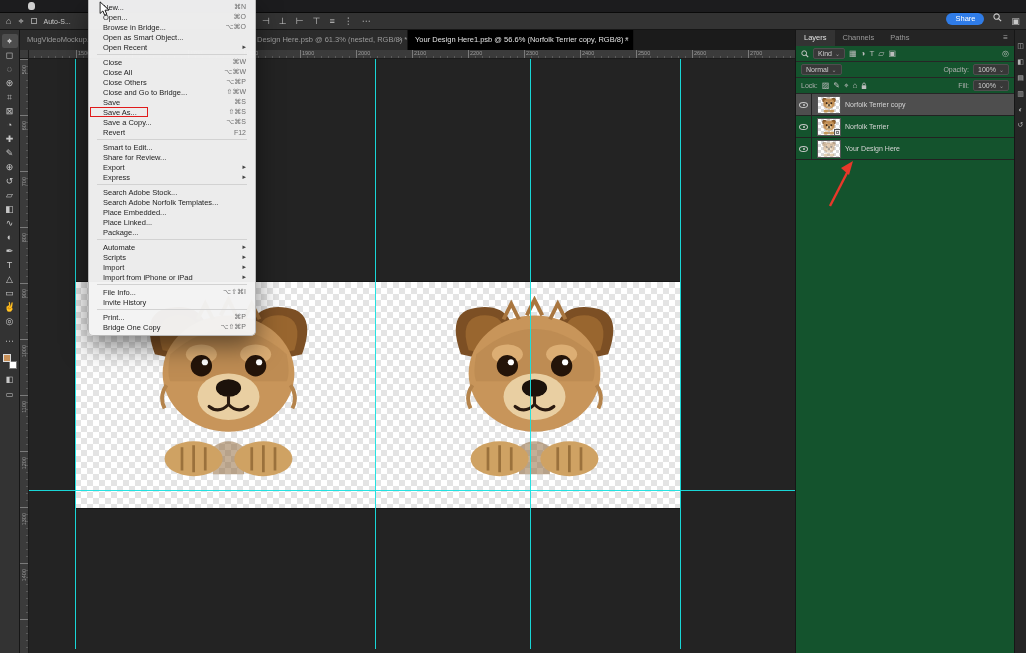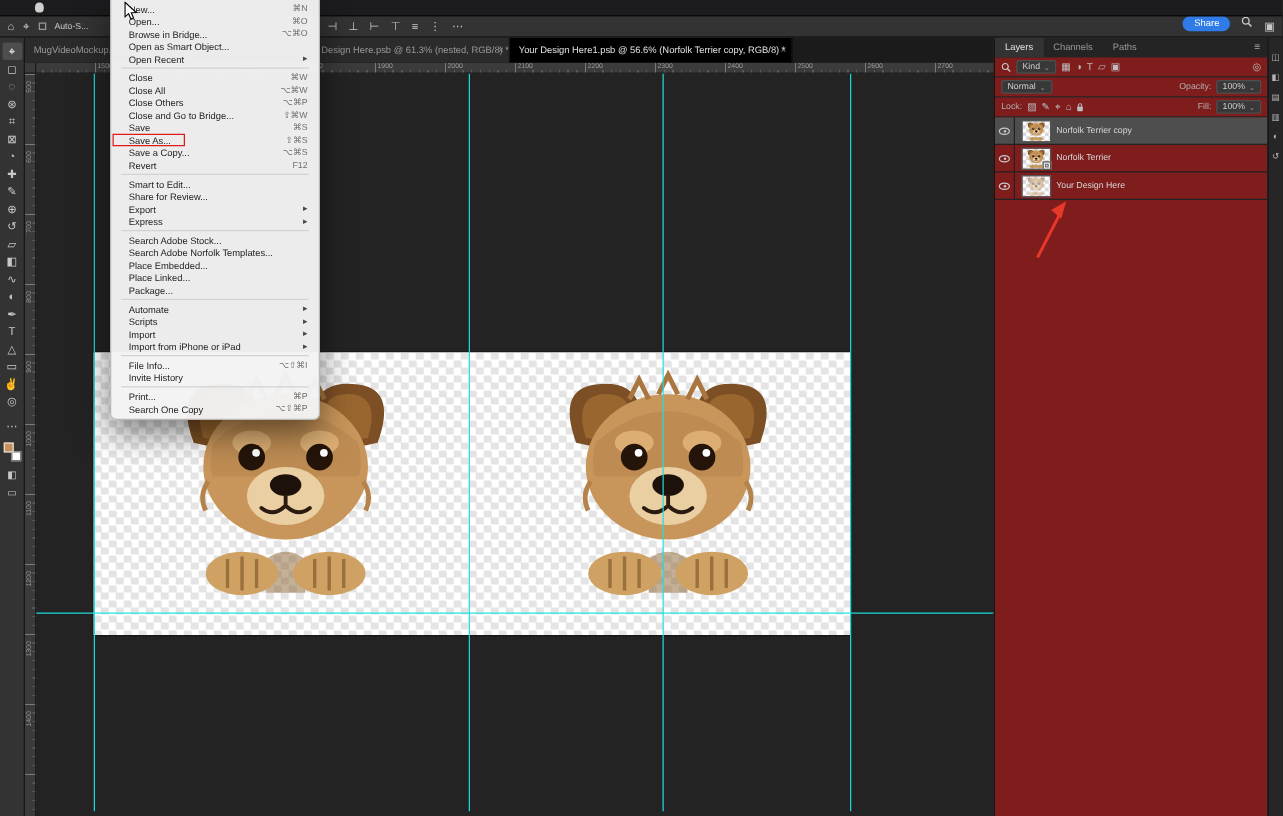--- a/index.html
+++ b/index.html
@@ -52,21 +52,21 @@
   .rl { position:absolute; left:1px; font-size:5.5px; color:#9b9b9b; writing-mode:vertical-rl; transform:rotate(180deg); z-index:2; }
   .artboard { position:absolute; left:55px; top:232px; width:605px; height:226px; background-color:#fff;
     background-image: repeating-conic-gradient(#e4e4e4 0% 25%, #ffffff 0% 50%); background-size:12px 12px; box-shadow:0 0 0 1px rgba(0,0,0,.35); }
   .puppy { position:absolute; width:233px; height:186px; z-index:2; }
   #puppy1 { left:92px; top:246px; } #puppy2 { left:398px; top:246px; }
   .vguide { position:absolute; top:9px; width:1px; height:590px; background:#19e0e0; z-index:5; opacity:.95; }
   .hguide { position:absolute; left:9px; top:440px; width:766px; height:1px; background:#19e0e0; z-index:5; opacity:.95; }
   #vg1{left:55px;} #vg2{left:355px;} #vg3{left:510px;} #vg4{left:660px;}
 
   
-  .rightpanel { position:absolute; left:795px; top:30px; width:219px; height:623px; background:#7f1d1d; border-left:1px solid #161616; z-index:8; color:#c9c9c9; }
+  .rightpanel { position:absolute; left:795px; top:30px; width:219px; height:623px; background:#14532d; border-left:1px solid #161616; z-index:8; color:#c9c9c9; }
   .ptabs { height:16px; background:#242424; display:flex; }
   .ptab { padding:0 8px; line-height:16px; color:#999; font-size:7.5px; }
   .ptab.active { background:#333; color:#e0e0e0; }
   .pmenu { margin-left:auto; padding:0 6px; line-height:16px; color:#aaa; font-size:8px; }
   .prow { height:16px; display:flex; align-items:center; gap:4px; padding:0 5px; border-bottom:1px solid #262626; }
   .dropbox, .valbox { display:inline-flex; align-items:center; gap:3px; border:1px solid #4e4e4e; background:#383838; border-radius:2px; padding:0 4px; height:11px; font-size:7px; color:#d0d0d0; }
   .chev { font-size:6px; color:#9a9a9a; }
   .ficon { font-size:8px; color:#bdbdbd; }
   .plabel { font-size:7px; color:#b0b0b0; }
   .locksvg { width:6px; height:8px; color:#bdbdbd; display:block; }
@@ -470,20 +470,20 @@
     </div>
   <div class="mi">
       <span>Invite History</span>
     </div>
   <div class="msep"></div>
   <div class="mi">
       <span>Print...</span>
       <span class="ms">⌘P</span>
     </div>
   <div class="mi">
-      <span>Search One Copy</span>
+      <span>Bridge One Copy</span>
       <span class="ms">⌥⇧⌘P</span>
     </div>
 </div>
 
 <svg class="cursor" viewBox="0 0 12 18">
     <use href="#cursorsym"></use>
   </svg>
 
 </body></html>

